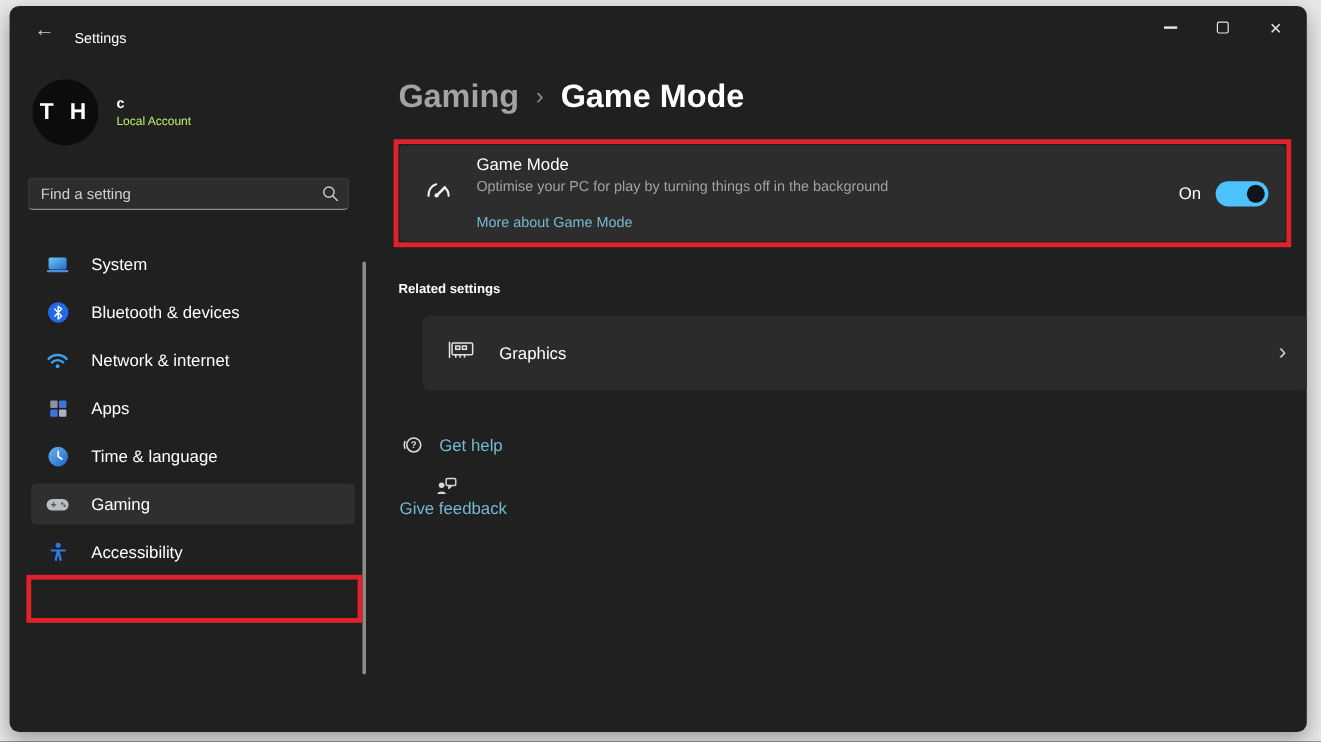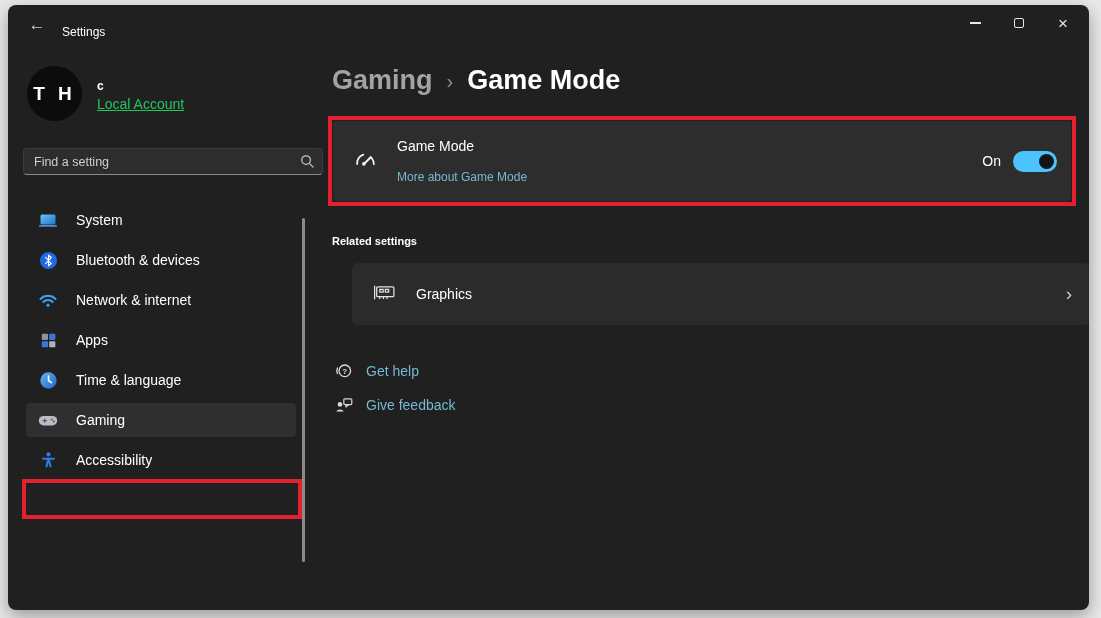--- a/index.html
+++ b/index.html
@@ -23,23 +23,23 @@
   .win-btn { width:44px; height:32px; display:flex; align-items:center; justify-content:center; }
   .min-glyph { width:11px; height:2px; background:#e6e6e6; }
   .max-glyph { width:10px; height:10px; border:1.2px solid #e6e6e6; border-radius:2px; }
   .close-glyph { color:#e6e6e6; font-size:17px; line-height:1; }
 
   
   .avatar { position:absolute; left:19px; top:61px; width:55px; height:55px;
     border-radius:50%; background:#0c0c0c; display:flex; align-items:center;
     justify-content:center; color:#fff; font-weight:bold; font-size:19px; letter-spacing:4px; }
   .acct-name { position:absolute; left:89px; top:74px; font-size:12px; font-weight:bold; color:#fff; }
-  .acct-type { position:absolute; left:89px; top:91px; font-size:14px; color:#22c55e;text-decoration:underline; }
-
-  .searchbox { position:absolute; left:15px; top:143px; width:300px; height:27px;
+  .acct-type { position:absolute; left:89px; top:91px; font-size:10px; color:#bef264; }
+
+  .searchbox { position:absolute; left:15px; top:143px; width:268px; height:27px;
     background:#2d2d2d; border:1px solid #3c3c3c; border-bottom:1px solid #8a8a8a;
     border-radius:4px; display:flex; align-items:center; }
   .searchbox input { flex:1; background:transparent; border:none; outline:none;
     color:#cfcfcf; font-size:12.5px; padding:0 8px 0 10px;
     font-family:"Liberation Sans", sans-serif; }
   .searchbox input::placeholder { color:#cfcfcf; opacity:1; }
   .search-icon { width:24px; display:flex; justify-content:center; align-items:center; padding-right:6px; }
 
   .nav { position:absolute; left:18px; top:195px; width:270px; }
   .nav-item { height:40px; display:flex; align-items:center; border-radius:4px;
@@ -83,21 +83,21 @@
   .graphics-card { position:absolute; left:344px; top:258px; width:738px; height:62px;
     background:#2b2b2b; border-radius:6px; display:flex; align-items:center; }
   .graphics-icon-wrap { width:64px; display:flex; justify-content:center; flex:none; }
   .graphics-label { flex:1; font-size:14px; color:#fff; }
   .chev-right { padding-right:18px; color:#cdcdcd; font-size:19px; }
 
   .help-row { position:absolute; left:325px; display:flex; align-items:center; }
   .help-row .hico { width:22px; display:flex; justify-content:center; margin-right:11px; }
   .help-link { font-size:14px; color:#75b9d1; }
   .row-gethelp { top:356px; }
-  .row-feedback { top:390px; }
+  .row-feedback { top:390px;flex-direction:column; }
 </style>
 </head>
 <body>
 
 <div class="window">
 
   <div class="titlebar">
     <div class="back-btn">
       <span>←</span>
     </div>
@@ -242,20 +242,21 @@
           <svg width="25" height="25" viewBox="0 0 24 24" fill="none" stroke="#f2f2f2" stroke-width="1.7" stroke-linecap="round">
             <path d="M4 16.5 A 8.6 8.6 0 0 1 10 7.3"></path>
             <path d="M20 16.5 A 8.6 8.6 0 0 0 16.8 9.7"></path>
             <path d="M10.6 16.2 L17 9.8" stroke-width="2"></path>
             <circle cx="10.4" cy="16.2" r="1.7" fill="#f2f2f2" stroke="none"></circle>
           </svg>
         </span>
       </div>
       <div class="gm-text">
         <div class="gm-title">Game Mode</div>
+        <div class="gm-desc">Optimise your PC for play by turning things off in the background</div>
         <a class="gm-link">More about Game Mode</a>
       </div>
       <div class="gm-right">
         <span class="toggle-label">On</span>
         <div class="toggle">
           <div class="knob"></div>
         </div>
       </div>
     </div>
   </div>

